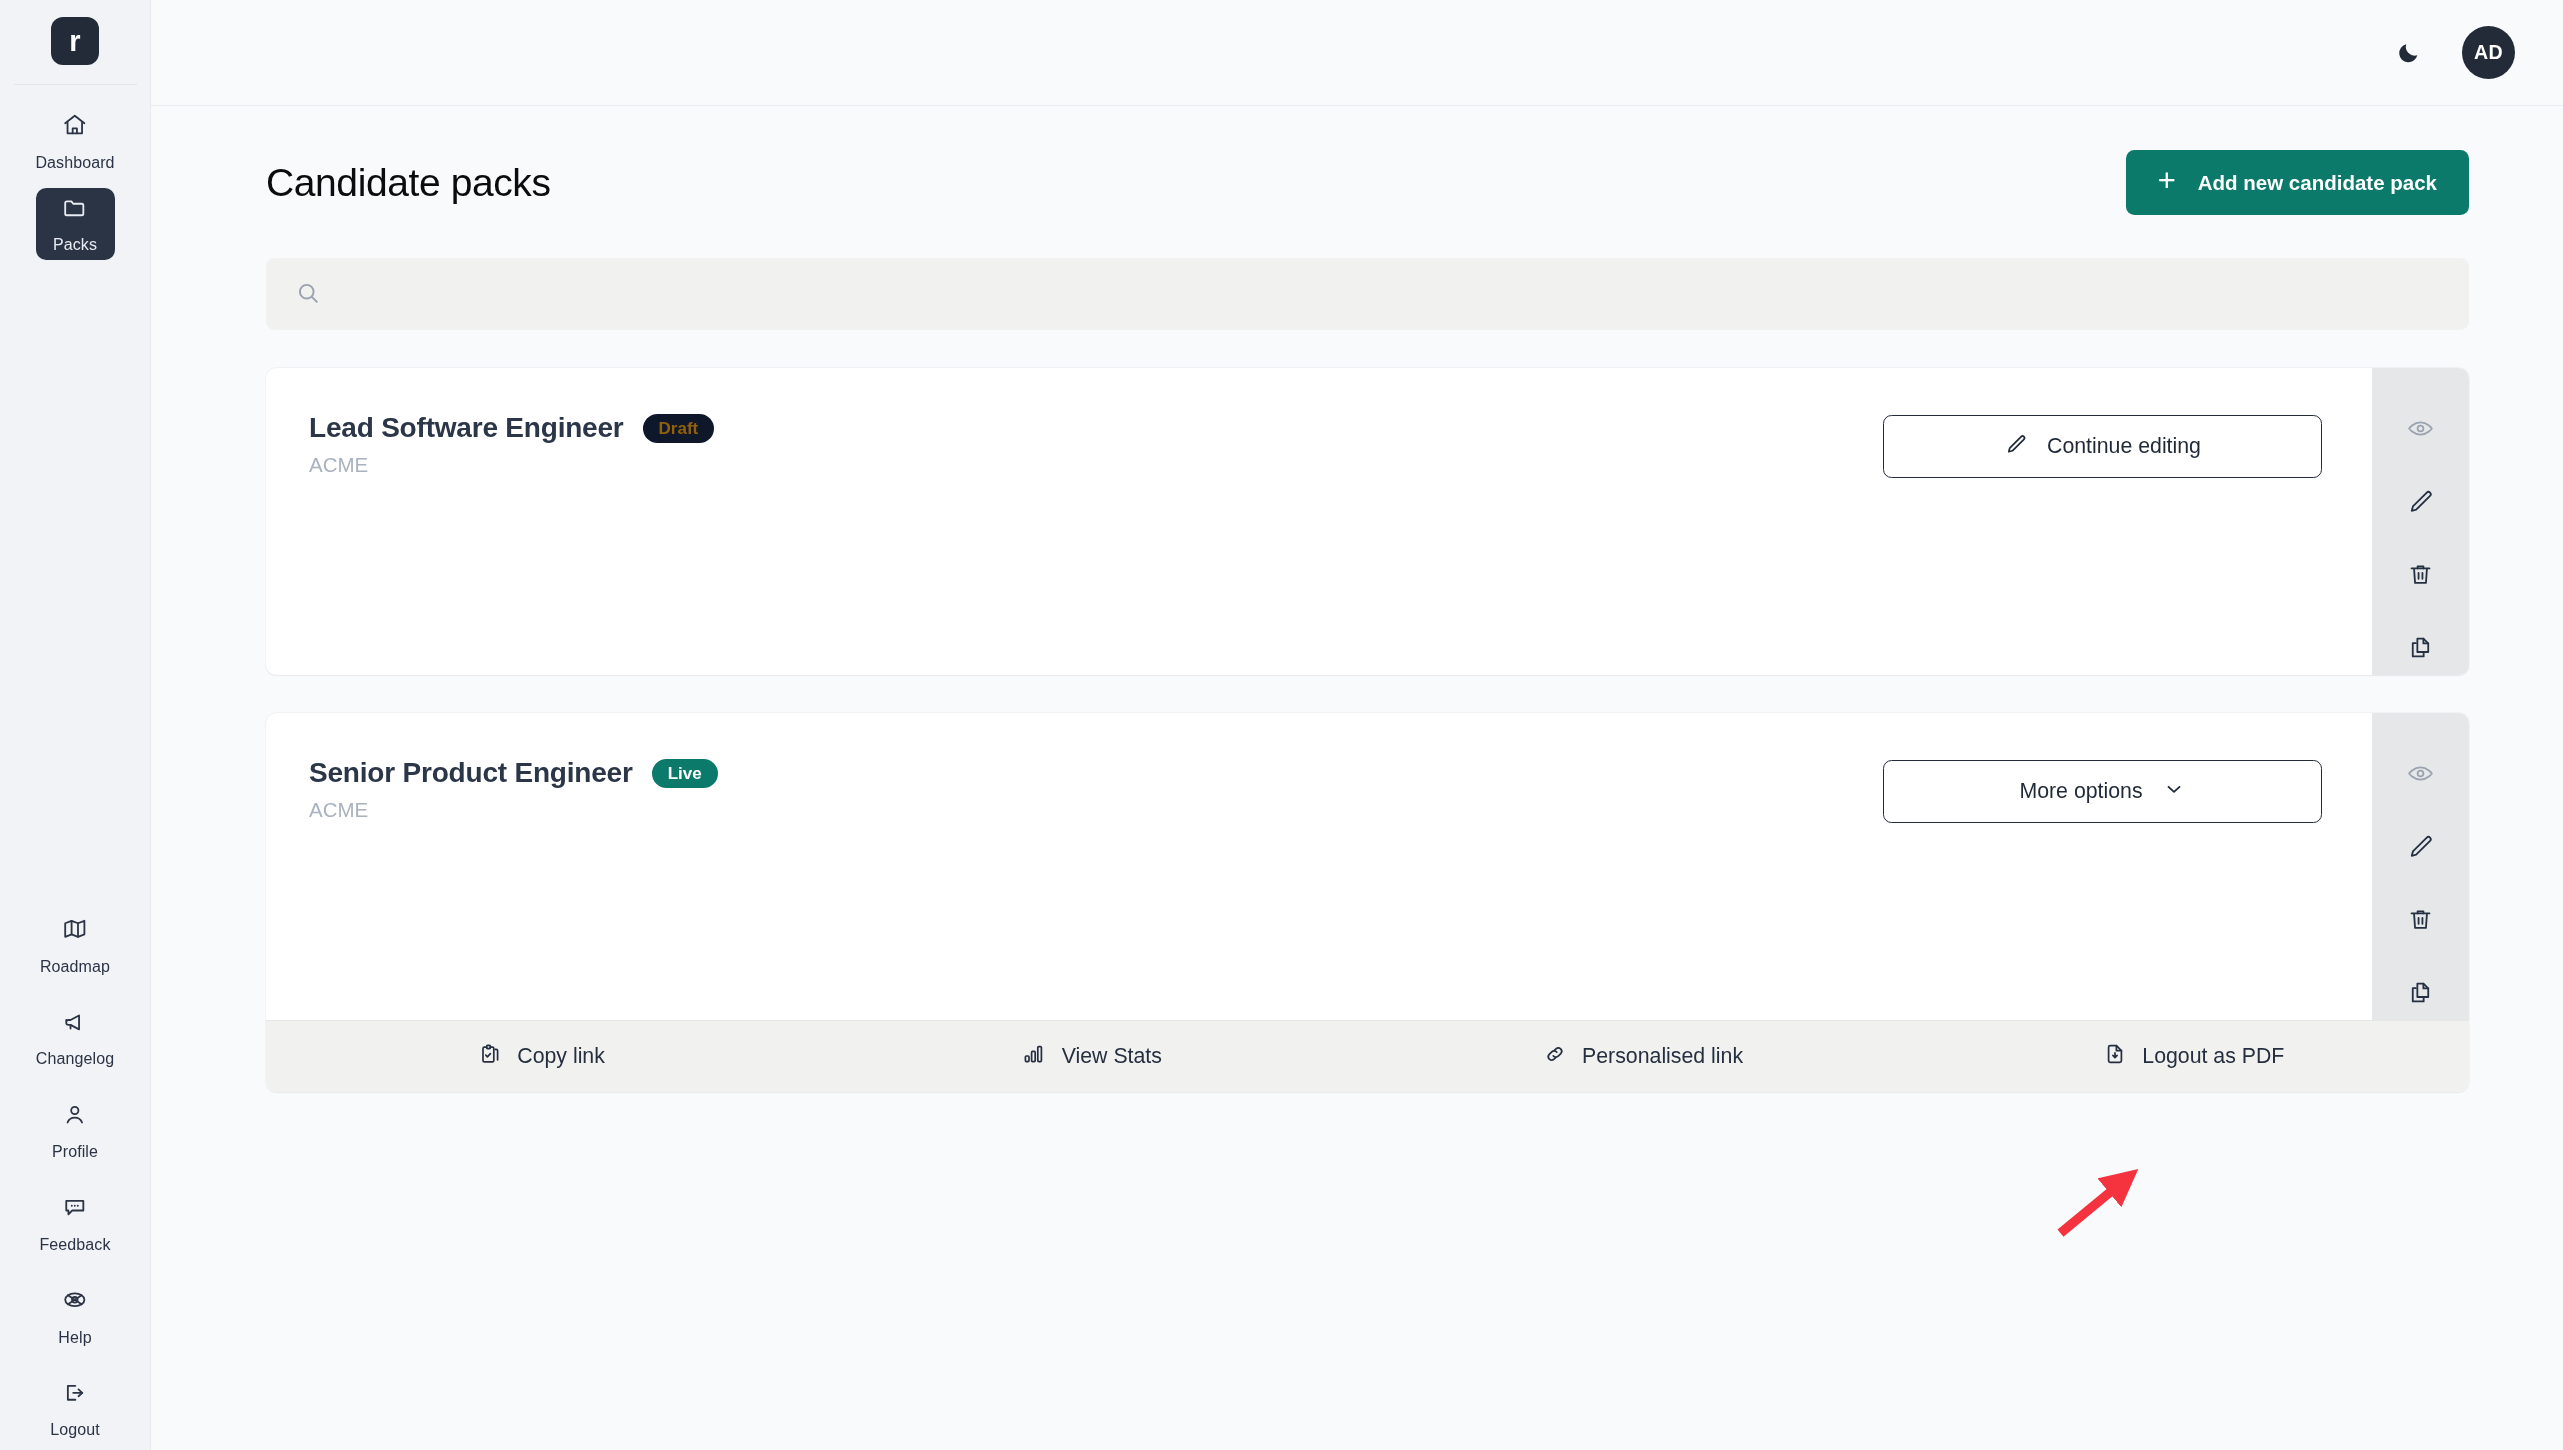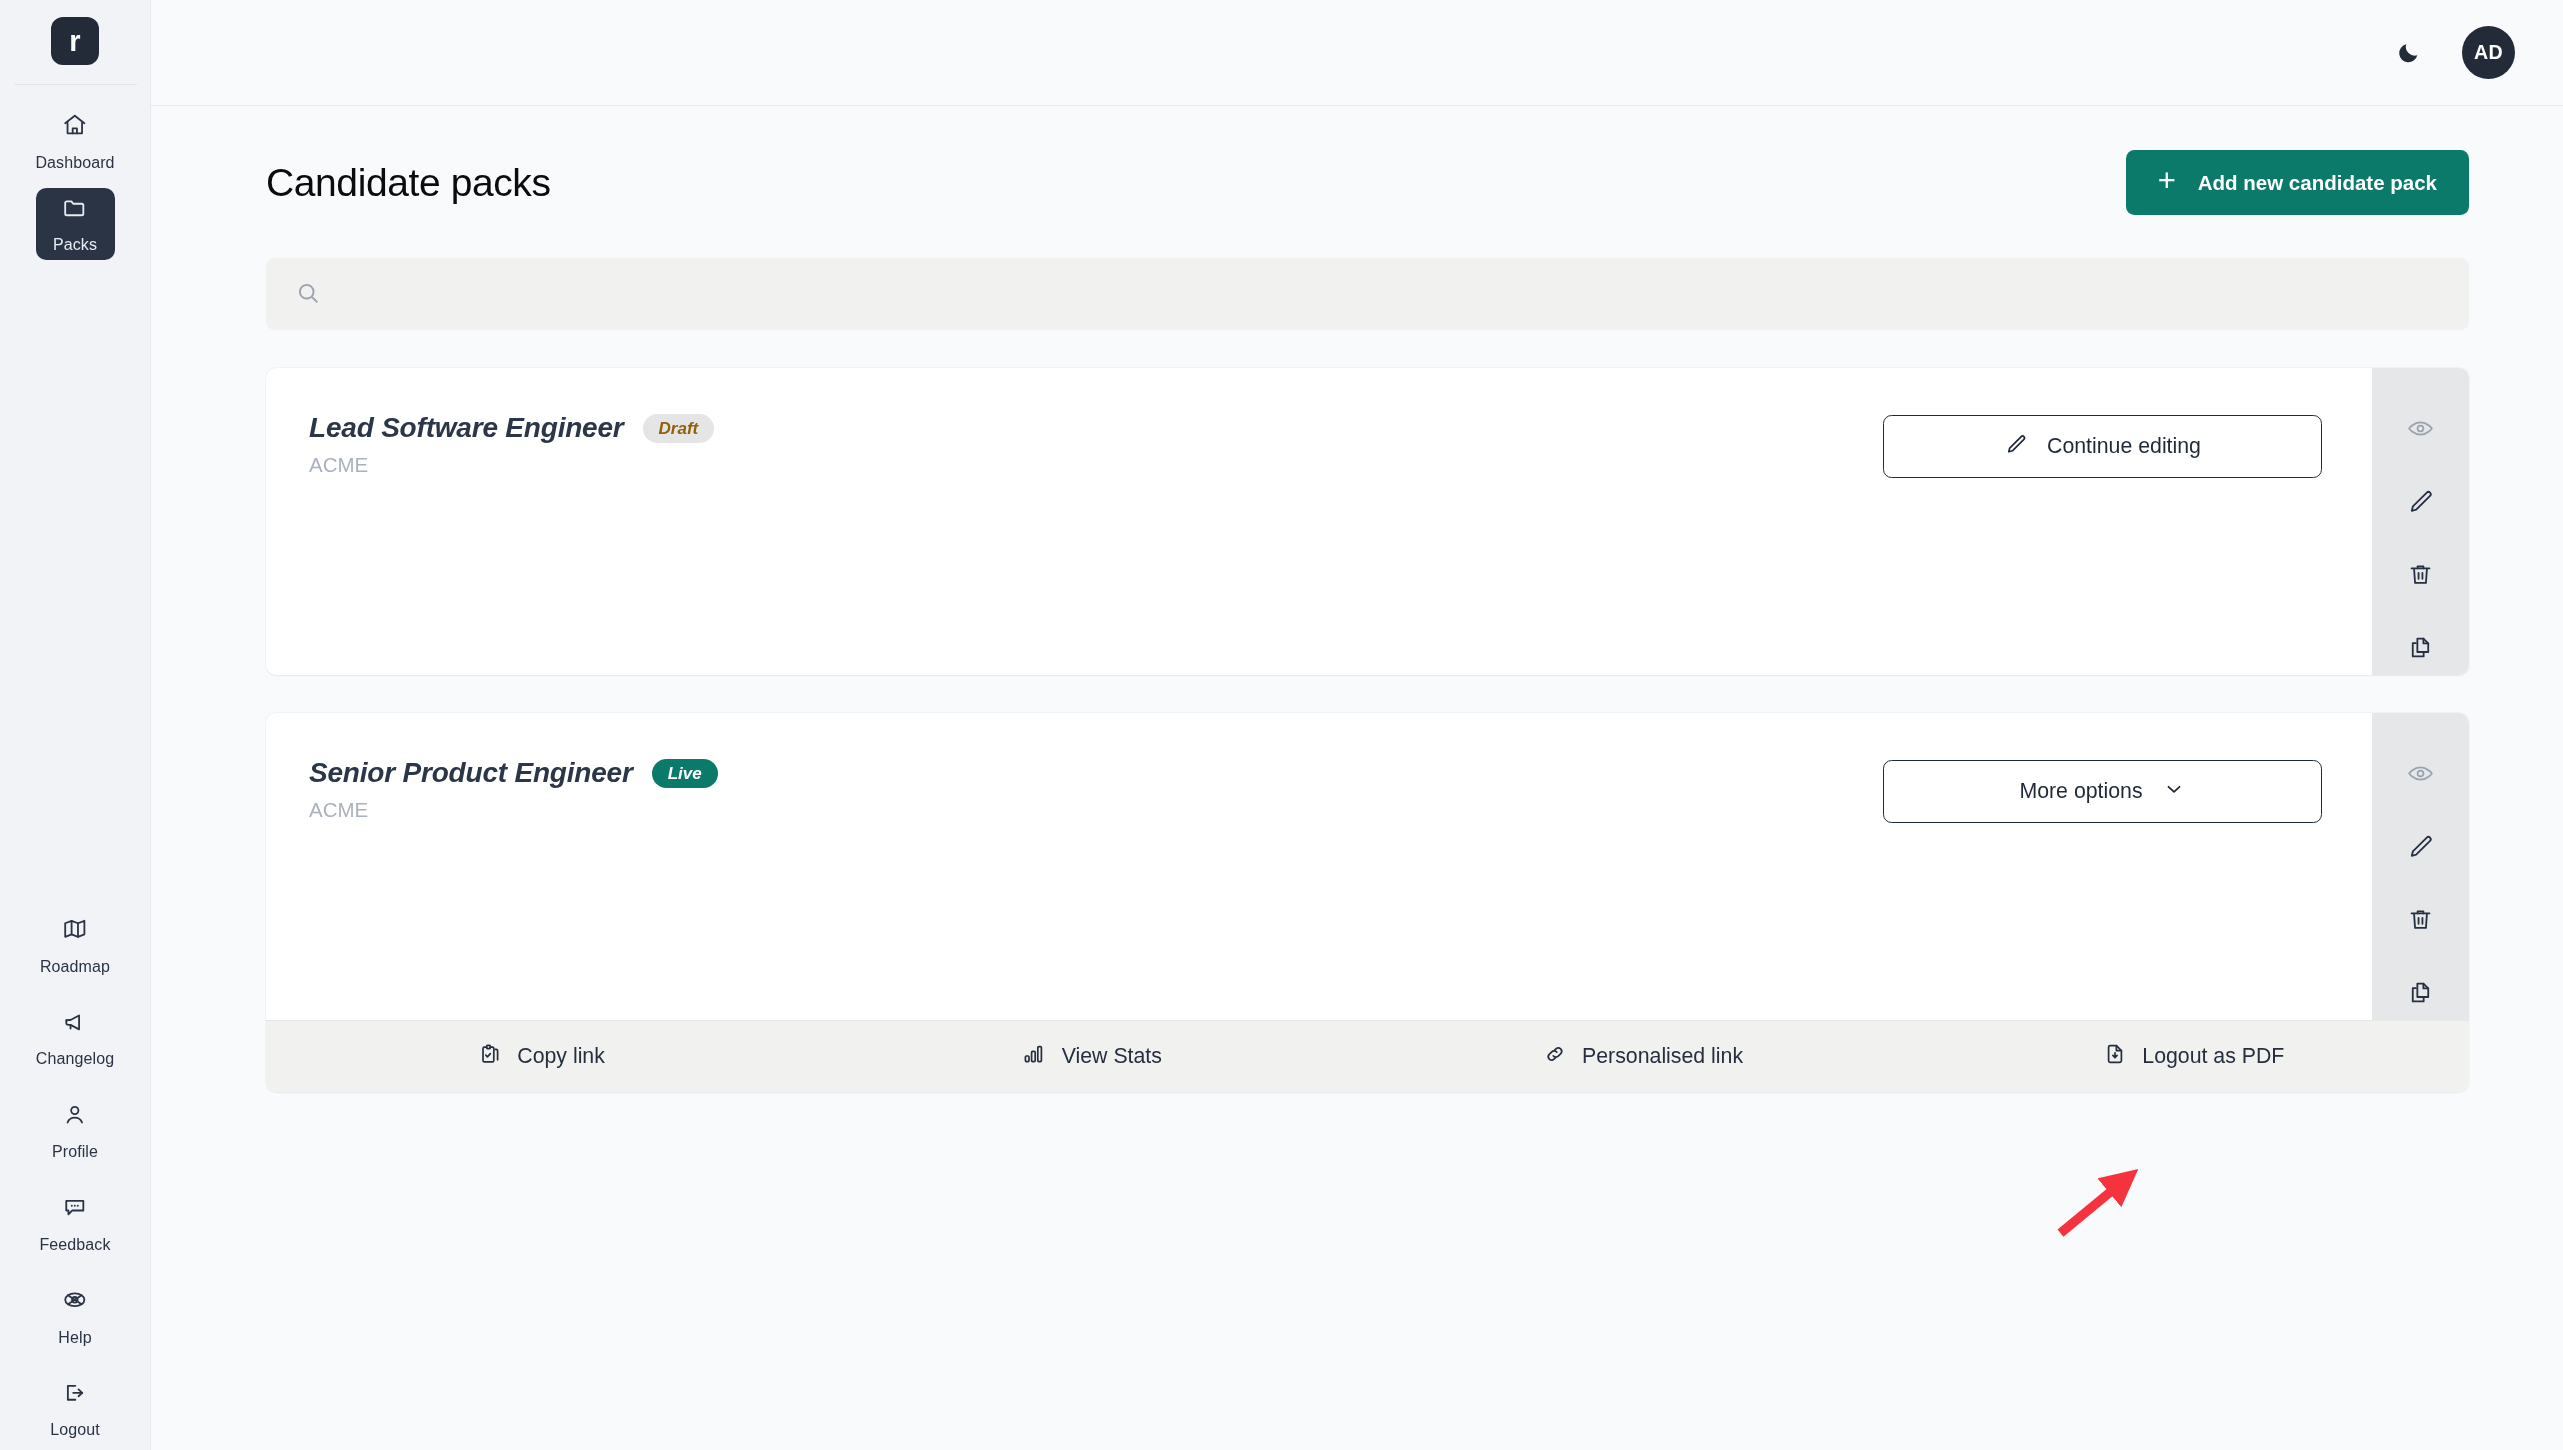--- a/index.html
+++ b/index.html
@@ -107,24 +107,24 @@
   }
   .card-main { display: flex; min-height: 0; }
   .card-body {
     flex: 1 1 auto; min-width: 0;
     padding: 44px 0 44px 43px;
     position: relative;
     display: flex; align-items: flex-start; justify-content: space-between;
   }
   .card-body.tall { min-height: 256px; }
   .card-info { display: flex; flex-direction: column; gap: 9.4px; }
-  .title-row { display: flex; align-items: center; gap: 19px; font-style: italic; }
+  .title-row { display: flex; align-items: center; gap: 19px; }
   .card-title { font-size: 28px; font-weight: 700; color: #2b3648; letter-spacing: -0.2px; }
   .badge { border-radius: 852px; font-size: 17px; font-weight: 700; padding: 6px 16px; line-height: 1; }
-  .badge.draft { background: #e5e5e5; color: #92600a; }
+  .badge.draft { background: #0f172a; color: #92600a; }
   .badge.live { background: #0b7a6b; color: #ffffff; }
   .card-company { font-size: 20.5px; color: #aab2bf; }
 
   .card-cta { padding-right: 50px; padding-top: 3.4px; }
   .outline-btn {
     width: 439px; height: 63px;
     background: #ffffff; border: 0.9px solid #222b3a; border-radius: 8.5px;
     display: flex; align-items: center; justify-content: center; gap: 19px;
     font-size: 21.3px; color: #1f2937; cursor: pointer;
     font-family: "Liberation Sans", sans-serif;

